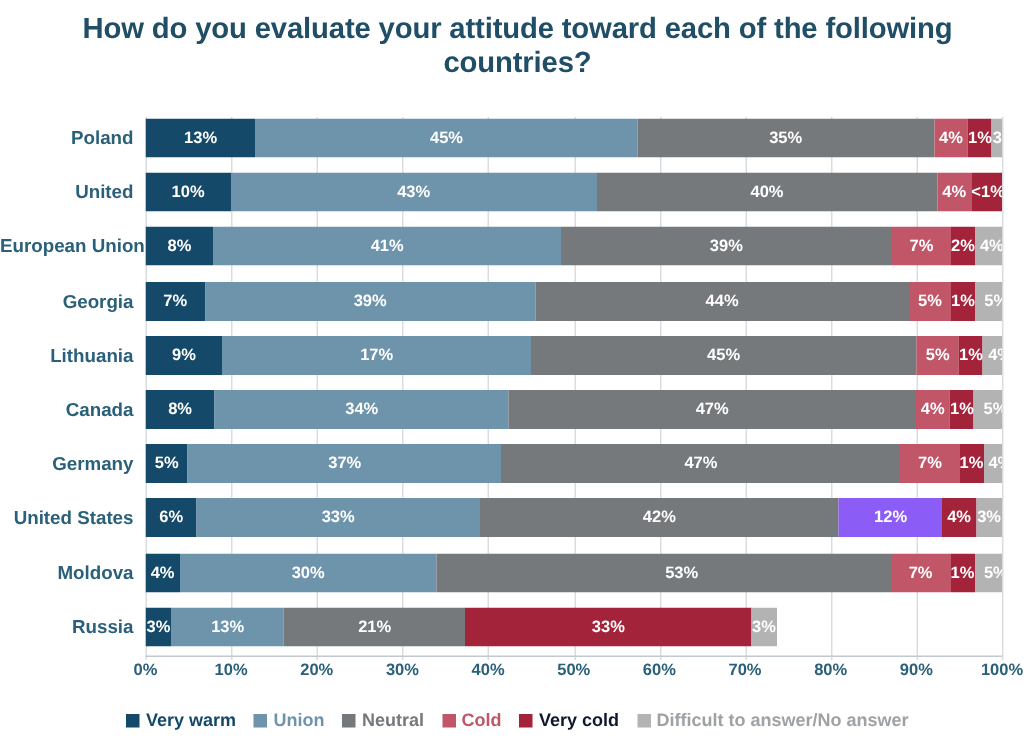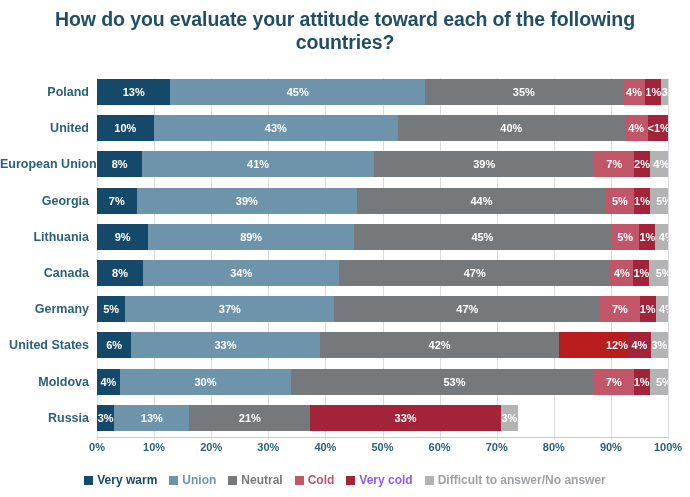--- a/index.html
+++ b/index.html
@@ -266,21 +266,21 @@
           </div>
         </div>
       </div>
       <div class="row">
         <div class="row-label">Lithuania</div>
         <div class="bar">
           <div class="seg" style="background: rgb(21, 73, 106); flex: 0 0 51.39px;">
             <span>9%</span>
           </div>
           <div class="seg" style="background: rgb(109, 148, 171); flex: 0 0 205.56px;">
-            <span>89%</span>
+            <span>17%</span>
           </div>
           <div class="seg" style="background: rgb(118, 121, 124); flex: 0 0 256.95px;">
             <span>45%</span>
           </div>
           <div class="seg" style="background: rgb(193, 86, 104); flex: 0 0 28.55px;">
             <span>5%</span>
           </div>
           <div class="seg" style="background: rgb(163, 35, 58); flex: 0 0 5.71px;">
             <span>1%</span>
           </div>
@@ -340,21 +340,21 @@
         <div class="bar">
           <div class="seg" style="background: rgb(21, 73, 106); flex: 0 0 34.26px;">
             <span>6%</span>
           </div>
           <div class="seg" style="background: rgb(109, 148, 171); flex: 0 0 188.43px;">
             <span>33%</span>
           </div>
           <div class="seg" style="background: rgb(118, 121, 124); flex: 0 0 239.82px;">
             <span>42%</span>
           </div>
-          <div class="seg" style="background: #b91c1c; flex: 0 0 68.52px; justify-content: flex-end;">
+          <div class="seg" style="background: #8b5cf6; flex: 0 0 68.52px;">
             <span>12%</span>
           </div>
           <div class="seg" style="background: rgb(163, 35, 58); flex: 0 0 22.84px;">
             <span>4%</span>
           </div>
           <div class="seg" style="background: rgb(179, 179, 179); flex: 0 0 17.13px;">
             <span>3%</span>
           </div>
         </div>
       </div>
@@ -431,19 +431,19 @@
     <div class="legend-item">
       <div class="legend-swatch" style="background: rgb(118, 121, 124);"></div>
       <div style="color: rgb(118, 121, 124);">Neutral</div>
     </div>
     <div class="legend-item">
       <div class="legend-swatch" style="background: rgb(193, 86, 104);"></div>
       <div style="color: rgb(193, 86, 104);">Cold</div>
     </div>
     <div class="legend-item">
       <div class="legend-swatch" style="background: rgb(163, 35, 58);"></div>
-      <div style="color: #8b5cf6;">Very cold</div>
+      <div style="color: #0f172a;">Very cold</div>
     </div>
     <div class="legend-item">
       <div class="legend-swatch" style="background: rgb(179, 179, 179);"></div>
       <div style="color: rgb(158, 162, 165);">Difficult to answer/No answer</div>
     </div>
   </div>
 
 </body></html>

